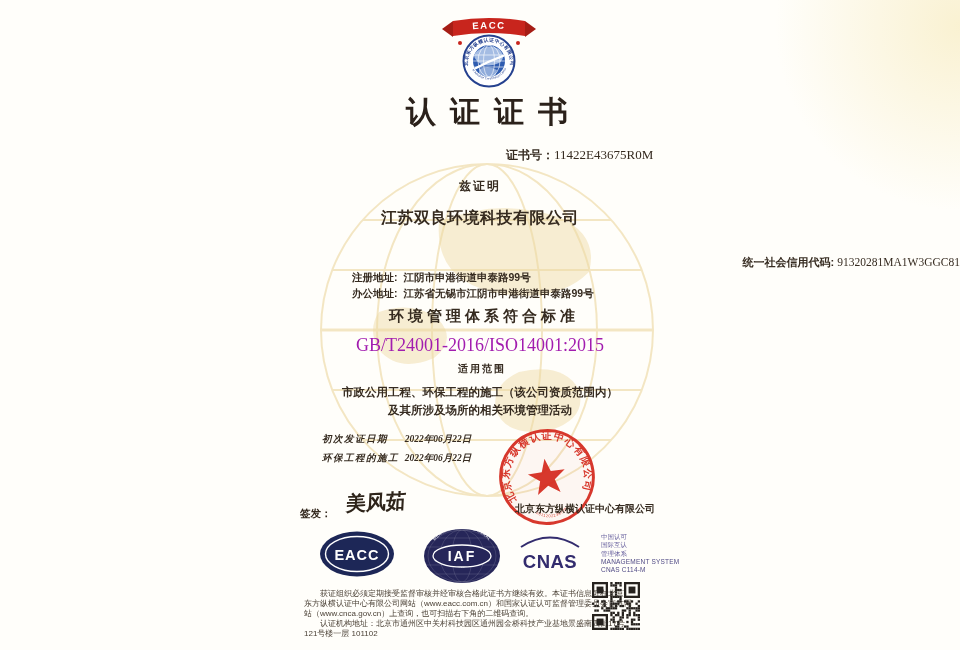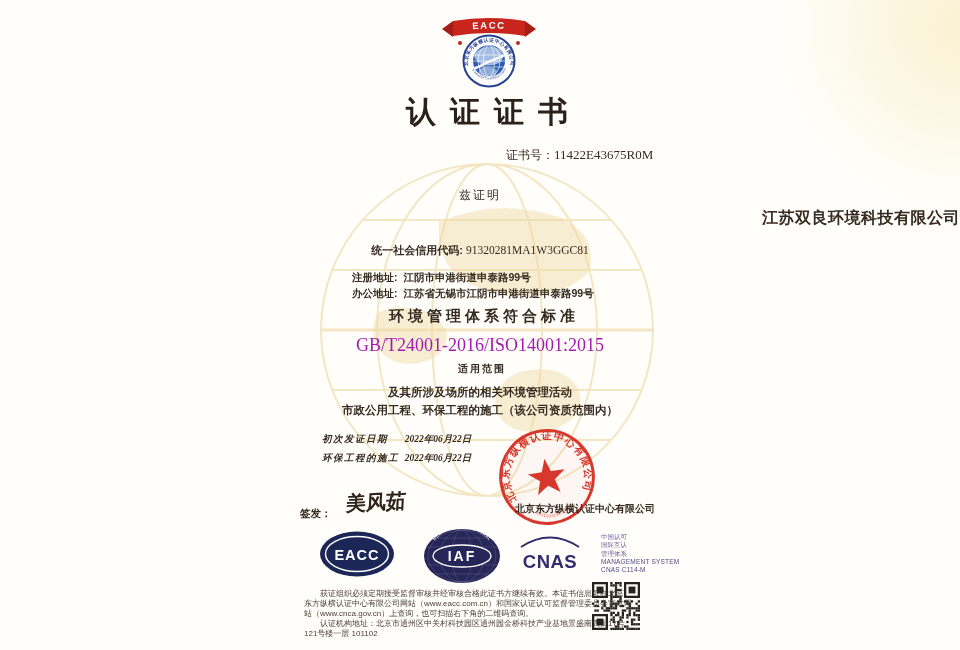--- a/index.html
+++ b/index.html
@@ -6,25 +6,25 @@
   .stage{position:relative;width:960px;height:650px;overflow:hidden;background:#fffefa;
          font-family:"Liberation Sans",sans-serif;color:#362b20;}
   .abs{position:absolute;}
   .ctr{left:0;width:960px;text-align:center;}
   .warm-corner{left:760px;top:0;width:200px;height:260px;
     background:radial-gradient(circle at 100% 10%,rgba(246,233,183,.6),rgba(246,233,183,0) 60%);}
   
   .title{top:92px;font-size:30px;font-weight:bold;color:#2b211a;
          letter-spacing:14px;padding-left:14px;font-family:"Liberation Serif",serif;}
   .certno{left:506px;top:147px;font-size:12px;}
-  .certno .lab{font-weight:normal;}
+  .certno .lab{font-weight:bold;}
   .certno .val{font-family:"Liberation Serif",serif;font-size:13px;}
-  .certify{top:187px;font-size:12px;font-weight:normal;letter-spacing:2px;text-align:center;}
-  .company{top:208px;font-size:16px;font-weight:bold;letter-spacing:.5px;text-align:right;}
-  .credit{top:243px;font-size:11px;}
+  .certify{top:178px;font-size:12px;font-weight:bold;letter-spacing:2px;text-align:center;}
+  .company{top:208px;font-size:16px;font-weight:bold;letter-spacing:.5px;}
+  .credit{top:255px;font-size:11px;text-align:right;}
   .credit .lab{font-weight:bold;}
   .credit .val{font-family:"Liberation Serif",serif;font-size:11.5px;}
   .addr{left:352px;top:270px;font-size:10.5px;font-weight:bold;line-height:15.5px;}
   .addr .lab{margin-right:6px;}
   .systitle{top:307px;font-size:15px;font-weight:bold;letter-spacing:4px;padding-left:4px;}
   .standard{top:335px;font-size:18px;font-family:"Liberation Serif",serif;color:#a21caf;}
   .scopelab{top:362px;font-size:10px;font-weight:bold;letter-spacing:2px;padding-left:2px;}
   .scope{top:383px;font-size:11.5px;font-weight:bold;line-height:18px;}
   .dates{left:322px;top:430px;font-size:9.5px;line-height:17.5px;}
   .dates .row{white-space:nowrap;font-style:italic;}
@@ -134,22 +134,22 @@
     </div>
     <div>
       <span class="lab">办公地址:</span><span>江苏省无锡市江阴市申港街道申泰路99号</span>
     </div>
   </div>
 
   <div class="abs ctr systitle">环境管理体系符合标准</div>
   <div class="abs ctr standard">GB/T24001-2016/ISO14001:2015</div>
   <div class="abs ctr scopelab">适用范围</div>
   <div class="abs ctr scope">
+    <div>市政公用工程、环保工程的施工（该公司资质范围内）</div>
     <div>及其所涉及场所的相关环境管理活动</div>
-    <div>市政公用工程、环保工程的施工（该公司资质范围内）</div>
   </div>
 
   <div class="abs dates">
     <div class="row">
       <span class="lab">初次发证日期</span>
       <span class="val">2022年06月22日</span>
     </div>
     <div class="row">
       <span class="lab">环保工程的施工</span>
       <span class="val">2022年06月22日</span>

